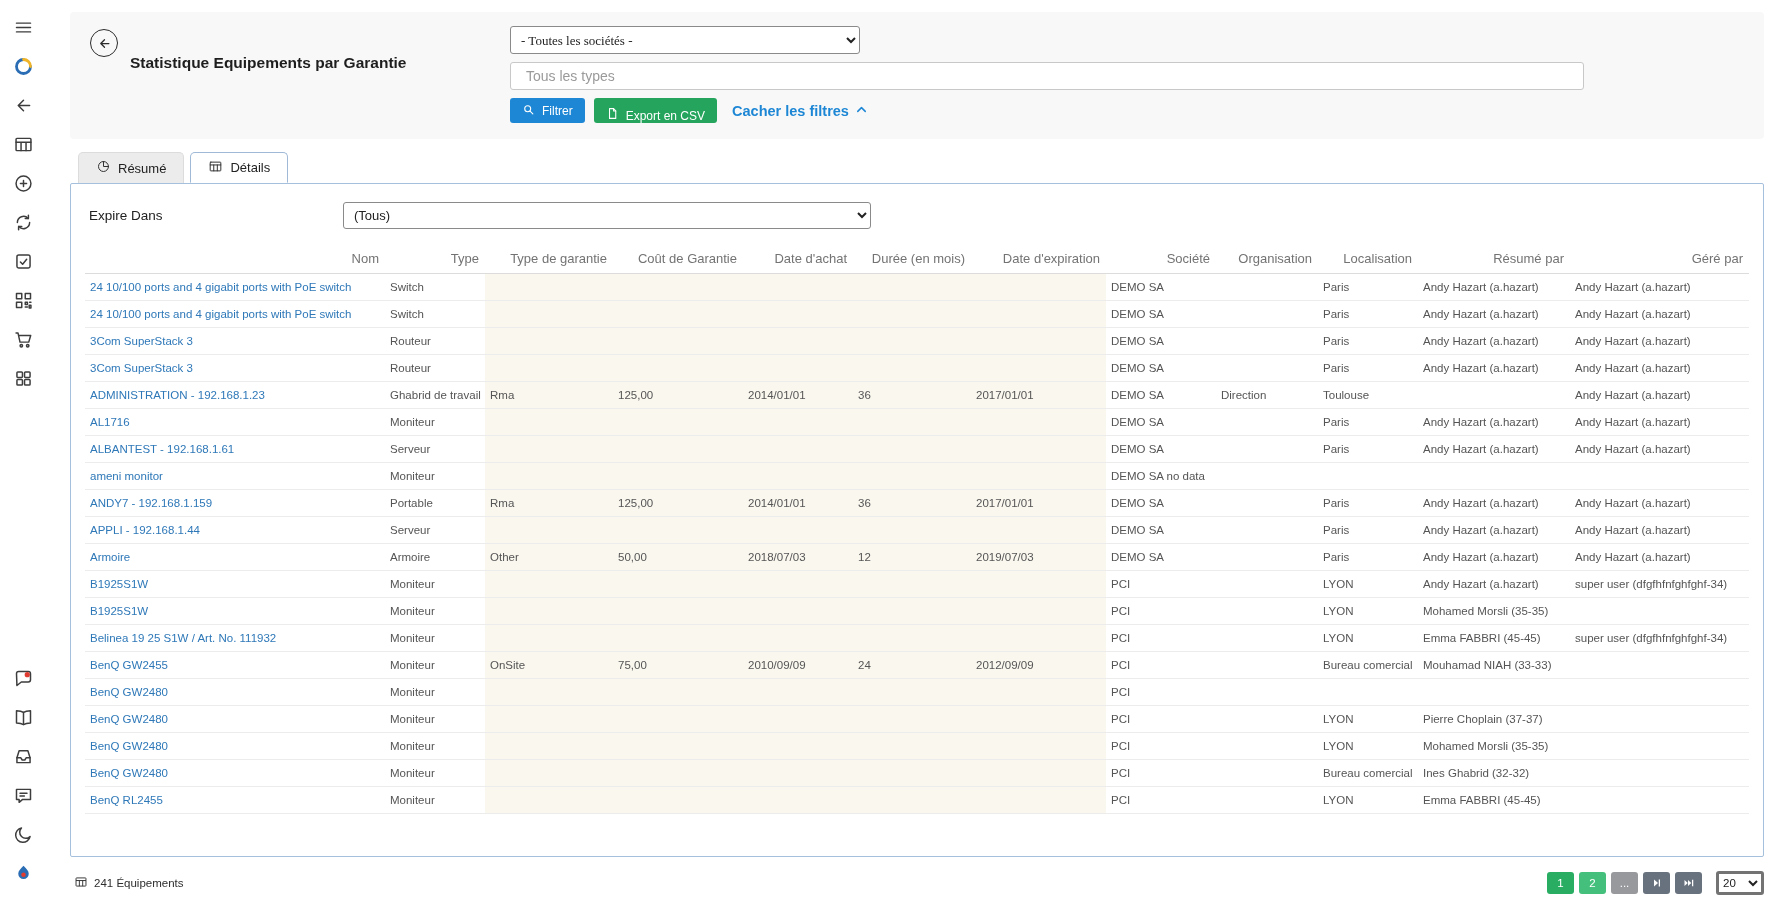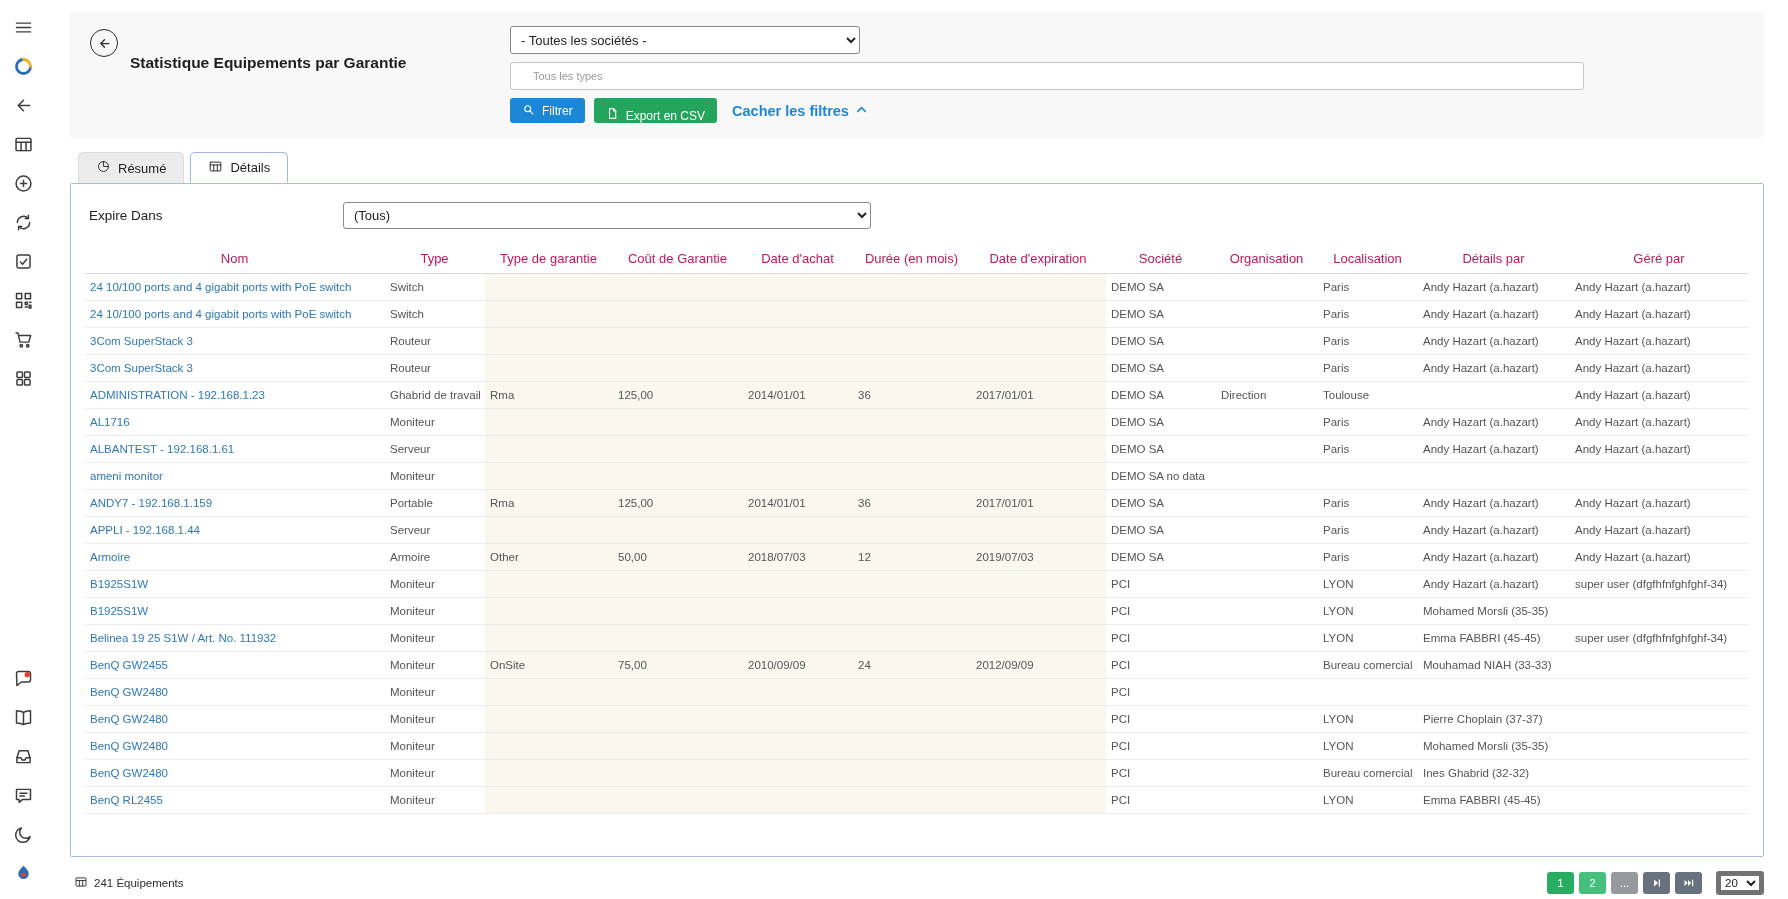--- a/index.html
+++ b/index.html
@@ -31,25 +31,25 @@
     background: #f8f8f8; border-radius: 4px; padding: 14px 20px 16px; display: flex;
   }
   .title-block { width: 420px; display: flex; align-items: flex-start; gap: 12px; padding-top: 3px; }
   .back-btn { width: 28px; height: 28px; border-radius: 50%; border: 1.6px solid #2b2b2b;
     display: flex; align-items: center; justify-content: center; cursor: pointer; background: transparent; flex: 0 0 28px;}
   .back-btn svg { width: 15px; height: 15px; stroke: #2b2b2b; stroke-width: 2; fill: none; stroke-linecap: round; stroke-linejoin: round;}
   .page-title { font-size: 15.5px; font-weight: bold; color: #1e1e1e; padding-top: 5px; margin-top: 20px; }
   .controls { flex: 1 1 auto; display: flex; flex-direction: column; gap: 8px; padding-right: 160px; }
   .controls select {
     width: 350px; height: 28px; font-size: 13px; color: #222; background: #fff;
-    border: 1px solid #8a8a8a; border-radius: 3px; padding: 0 6px; font-family: Liberation Sans, sans-serif;
+    border: 1px solid #8a8a8a; border-radius: 3px; padding: 0 6px; font-family: Liberation Serif, serif;
   }
   .controls input {
-    width: 100%; height: 28px; font-size: 11px; color: #444; background: #fff;
-    border: 1px solid #c8c8c8; border-radius: 3px; padding: 0 22px; font-family: "Liberation Sans", sans-serif;
+    width: 100%; height: 28px; font-size: 14px; color: #444; background: #fff;
+    border: 1px solid #c8c8c8; border-radius: 3px; padding: 0 15px; font-family: "Liberation Sans", sans-serif;
   }
   .controls input::placeholder { color: #9a9a9a; }
   .btn-row { display: flex; align-items: center; gap: 9px; }
   .btn { height: 25px; border: none; border-radius: 3px; color: #fff; font-size: 12px;
     display: inline-flex; align-items: center; gap: 7px; padding: 0 12px; cursor: pointer;
     font-family: "Liberation Sans", sans-serif; }
   .btn svg { width: 13px; height: 13px; stroke: #fff; stroke-width: 2; fill: none; stroke-linecap: round; stroke-linejoin: round; }
   .btn-filter { background: #1e87d5; }
   .btn-export { background: #24a45c; align-items: flex-end; }
   .hide-filters { color: #1e87d5; font-size: 14.5px; font-weight: bold; text-decoration: none;
@@ -64,40 +64,40 @@
   .tab-active { background: #fff; border: 1px solid #9fb9d6; border-bottom: 1px solid #fff; margin-bottom: -1px; }
   
   .panel { border: 1px solid #a5c0dc; background: #fff; border-radius: 2px;
     padding: 14px 14px 42px; position: relative; z-index: 1; }
   .expire-row { display: flex; align-items: center; margin: 4px 0 16px; }
   .expire-label { width: 258px; font-size: 13.5px; color: #222; padding-left: 4px; }
   .expire-row select { width: 528px; height: 27px; font-size: 13px; color: #222; background: #fff;
     border: 1px solid #8a8a8a; border-radius: 3px; padding: 0 6px; font-family: "Liberation Sans", sans-serif; }
   
   table { width: 100%; border-collapse: collapse; table-layout: fixed; }
-  th { text-align: center; font-size: 13px; font-weight: normal; color: #be185d;
+  th { text-align: right; font-size: 13px; font-weight: normal; color: #737373;
     padding: 6px 6px 7px 5px; border-bottom: 1px solid #dcdcdc; white-space: nowrap; overflow: hidden; cursor: pointer; }
   td { font-size: 11.5px; color: #555; height: 27px; padding: 0 6px 0 5px;
     border-bottom: 1px solid #ececec; white-space: nowrap; overflow: hidden; }
   td.warranty { background: #faf7ef; }
   td a { color: #2e78b8; text-decoration: none; cursor: pointer; }
   
   .footer { display: flex; align-items: center; justify-content: space-between; margin-top: 14px; }
   .count { display: flex; align-items: center; gap: 6px; font-size: 11.5px; color: #2e2e2e; padding-left: 4px; }
   .count svg { width: 14px; height: 14px; stroke: #2e2e2e; stroke-width: 1.6; fill: none; }
   .pager { display: flex; align-items: center; gap: 5px; }
   .page-btn { min-width: 27px; height: 22px; border: none; border-radius: 3px; color: #fff;
     font-size: 11.5px; display: inline-flex; align-items: center; justify-content: center;
     cursor: pointer; font-family: "Liberation Sans", sans-serif; padding: 0 5px; }
   .page-btn svg { width: 12px; height: 12px; }
   .pg-1 { background: #28ad62; }
   .pg-2 { background: #45c07c; }
   .pg-dots { background: #97999c; }
   .pg-nav { background: #68727e; }
-  .page-size { width: 48px; height: 24px; border: 5px solid #737373; border-radius: 3px;
+  .page-size { width: 48px; height: 24px; border: 3px solid #737373; border-radius: 3px;
     font-size: 11.5px; color: #222; margin-left: 9px; font-family: "Liberation Sans", sans-serif; background: #fff; }
 </style>
 </head>
 <body>
 
 <aside class="sidebar">
   <div class="side-icon">
     <svg viewBox="0 0 24 24">
         <path d="M4 7h16M4 12h16M4 17h16"></path>
       </svg>
@@ -283,21 +283,21 @@
             <th>Nom</th>
             <th>Type</th>
             <th>Type de garantie</th>
             <th>Coût de Garantie</th>
             <th>Date d'achat</th>
             <th>Durée (en mois)</th>
             <th>Date d'expiration</th>
             <th>Société</th>
             <th>Organisation</th>
             <th>Localisation</th>
-            <th>Détails par</th>
+            <th>Résumé par</th>
             <th>Géré par</th>
           </tr>
         </thead>
       <tbody id="tbody">
           <tr>
             <td><a>24 10/100 ports and 4 gigabit ports with PoE switch</a></td>
             <td>Switch</td>
             <td class="warranty"></td>
             <td class="warranty"></td>
             <td class="warranty"></td>

